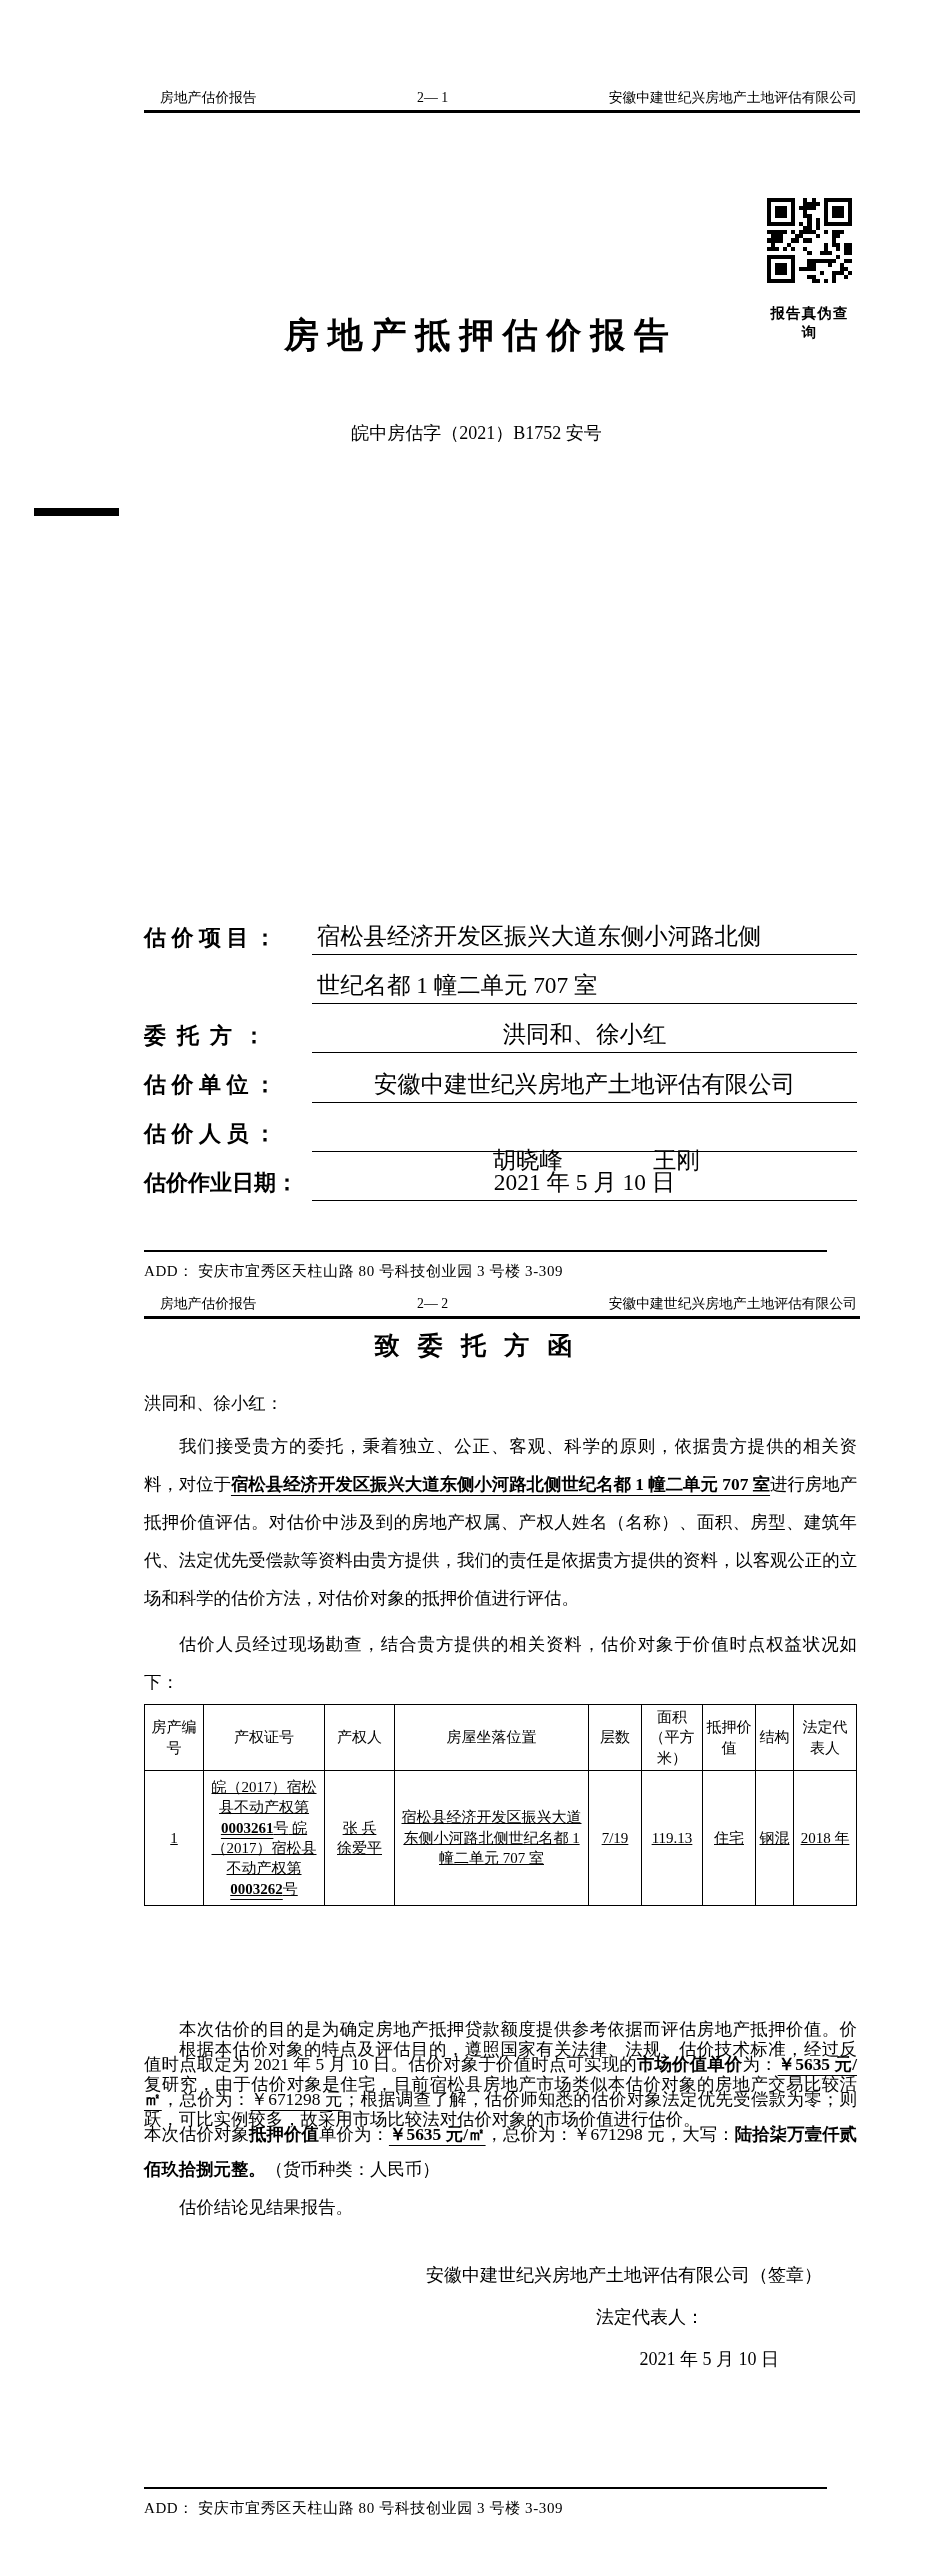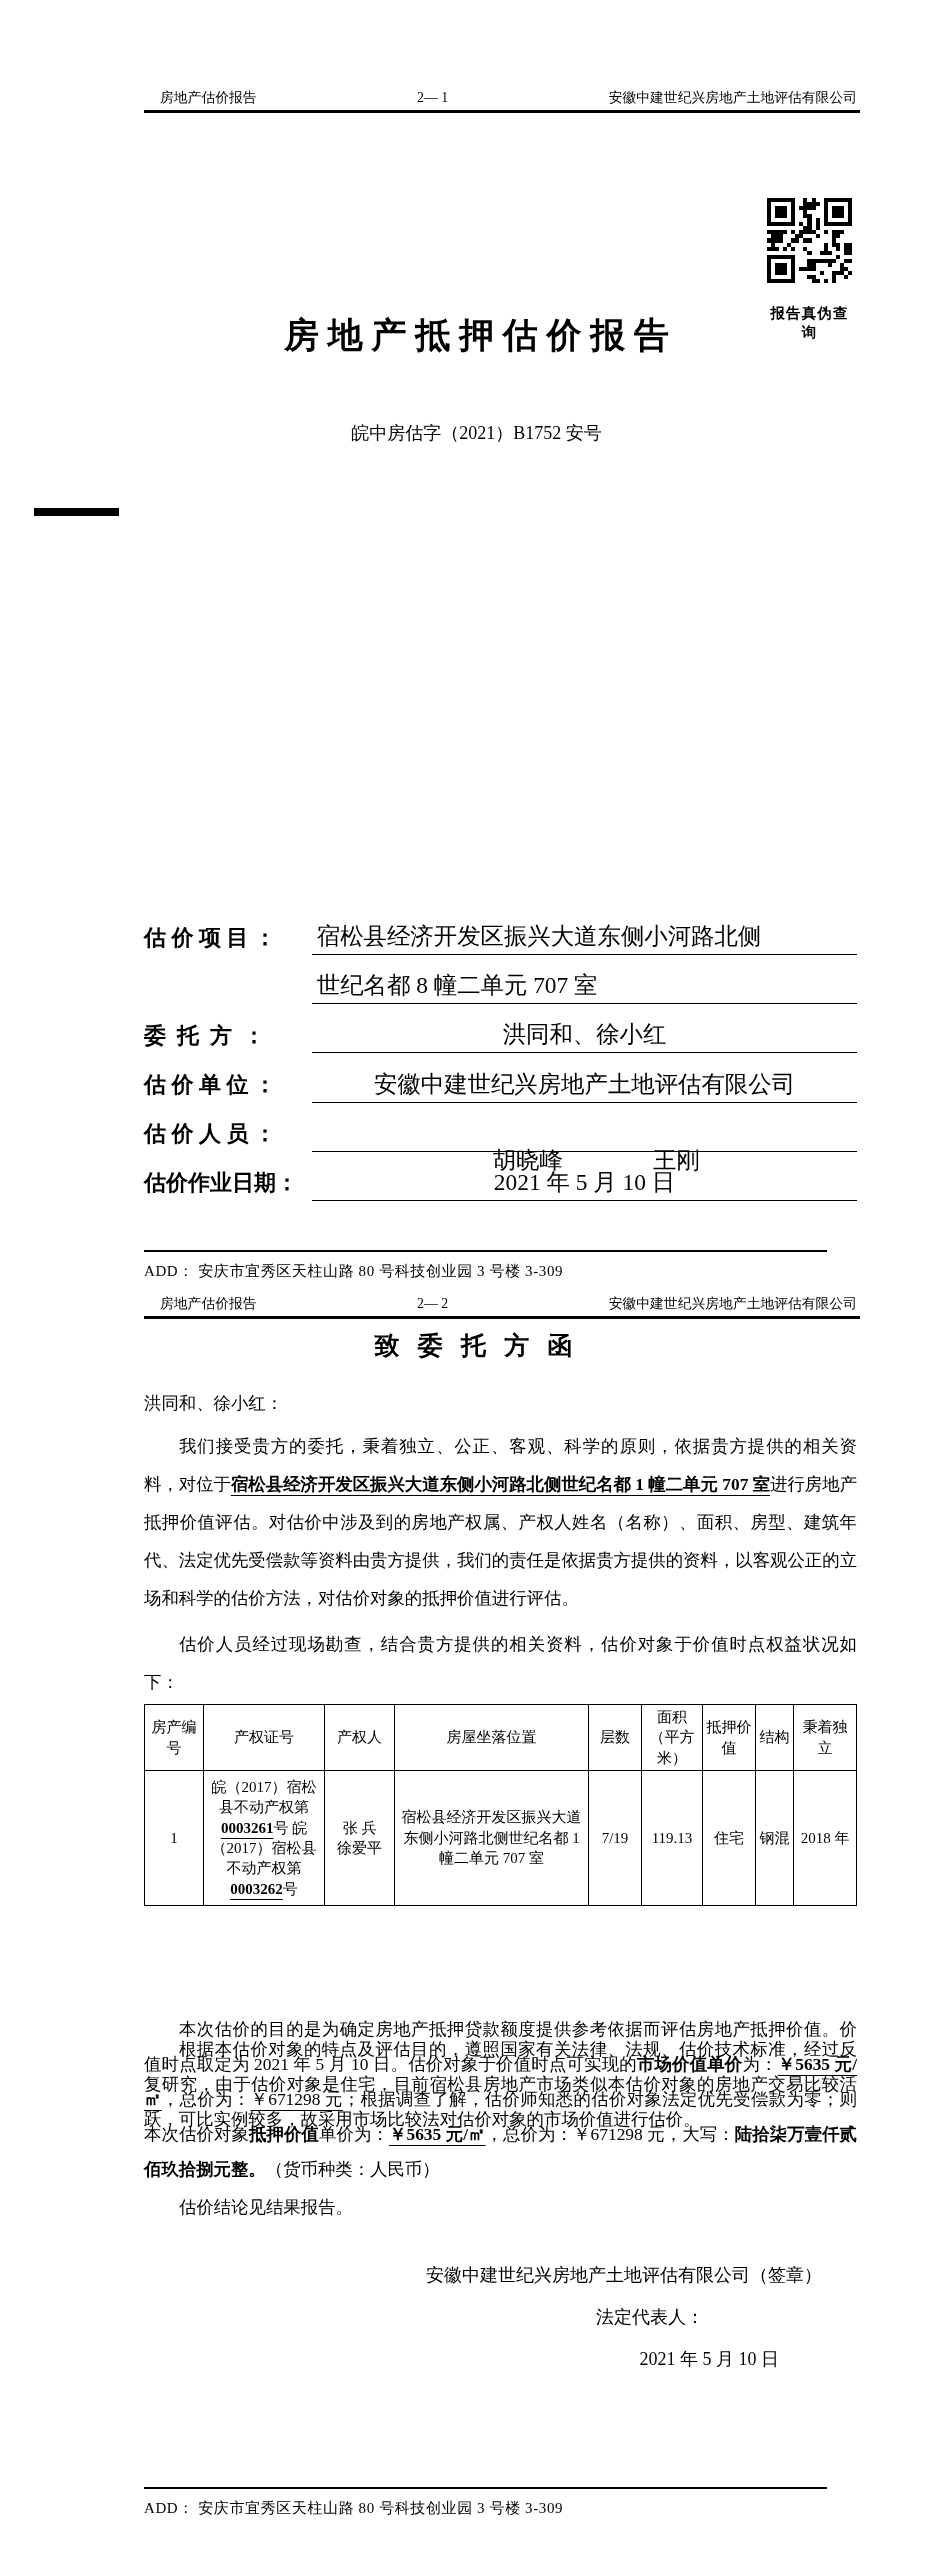--- a/index.html
+++ b/index.html
@@ -42,21 +42,21 @@
   .b{font-weight:bold;}
   .u{text-decoration:underline;text-underline-offset:4.8px;text-decoration-thickness:1.2px;}
   
   table.val{border-collapse:collapse;table-layout:fixed;width:712px;}
   table.val th,table.val td{
     border:1.2px solid #000;font-size:15px;font-weight:normal;
     text-align:center;vertical-align:middle;padding:1.2px 2.4px;line-height:20.4px;
     overflow:hidden;
   }
   table.val thead th{height:63px;}
-  table.val tbody td{height:131px;}
+  table.val tbody td{height:131px;text-decoration:underline;}
   .sig{font-size:18px;text-align:right;}
 </style>
 </head>
 <body>
 
 <div id="page">
 
   <div class="abs runhead" style="top:89px;">
     <span>房地产估价报告</span>
     <span>2— 1</span>
@@ -278,21 +278,21 @@
     <div class="qr-label">报告真伪查询</div>
   </div>
 
   <div class="abs doc-title" style="top:312px;">房 地 产 抵 押 估 价 报 告</div>
   <div class="abs doc-no" style="top:421px;">皖中房估字（2021）B1752 安号</div>
 
   <div class="abs redact-bar"></div>
 
   <div class="abs field-label" style="top:923px;">估 价 项 目 ：</div>
   <div class="abs field-line leftal" style="top:920px;">宿松县经济开发区振兴大道东侧小河路北侧</div>
-  <div class="abs field-line leftal" style="top:969px;">世纪名都 8 幢二单元 707 室</div>
+  <div class="abs field-line leftal" style="top:969px;">世纪名都 1 幢二单元 707 室</div>
 
   <div class="abs field-label" style="top:1021px;">委  托  方  ：</div>
   <div class="abs field-line" style="top:1018px;">洪同和、徐小红</div>
 
   <div class="abs field-label" style="top:1070px;">估 价 单 位 ：</div>
   <div class="abs field-line" style="top:1068px;">安徽中建世纪兴房地产土地评估有限公司</div>
 
   <div class="abs field-label" style="top:1119px;">估 价 人 员 ：</div>
   <div class="abs field-line" style="top:1117px;">
     <span>胡晓峰</span><span class="gapwide"></span><span>王刚</span>
@@ -336,21 +336,21 @@
     <thead>
       <tr>
         <th>房产编号</th>
         <th>产权证号</th>
         <th>产权人</th>
         <th>房屋坐落位置</th>
         <th>层数</th>
         <th>面积（平方米）</th>
         <th>抵押价值</th>
         <th>结构</th>
-        <th>秉着独立</th>
+        <th>法定代表人</th>
       </tr>
     </thead>
     <tbody>
       <tr>
         <td>1</td>
         <td>
           <span>皖（2017）宿松县不动产权第</span><span class="b u">0003261</span><span>号</span>
           <span>皖（2017）宿松县不动产权第</span><span class="b u">0003262</span><span>号</span>
         </td>
         <td>

